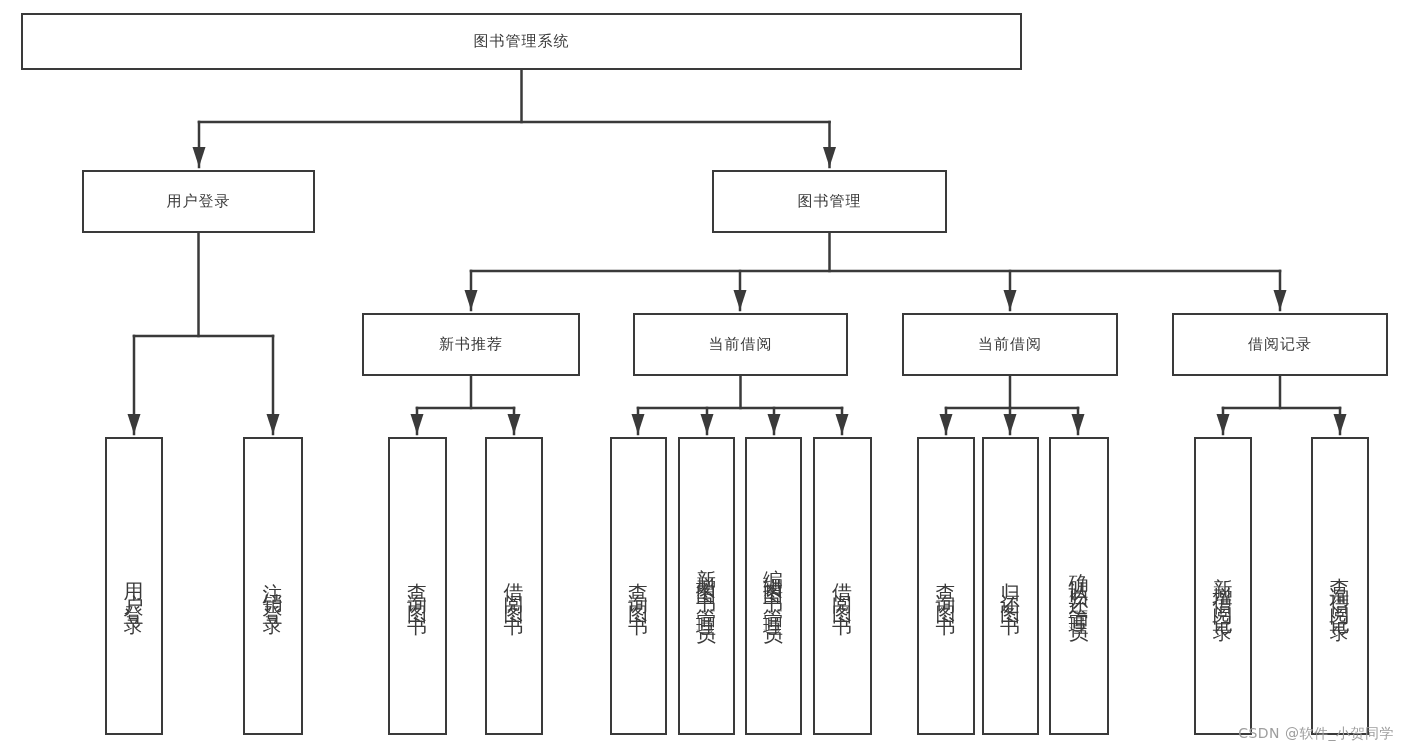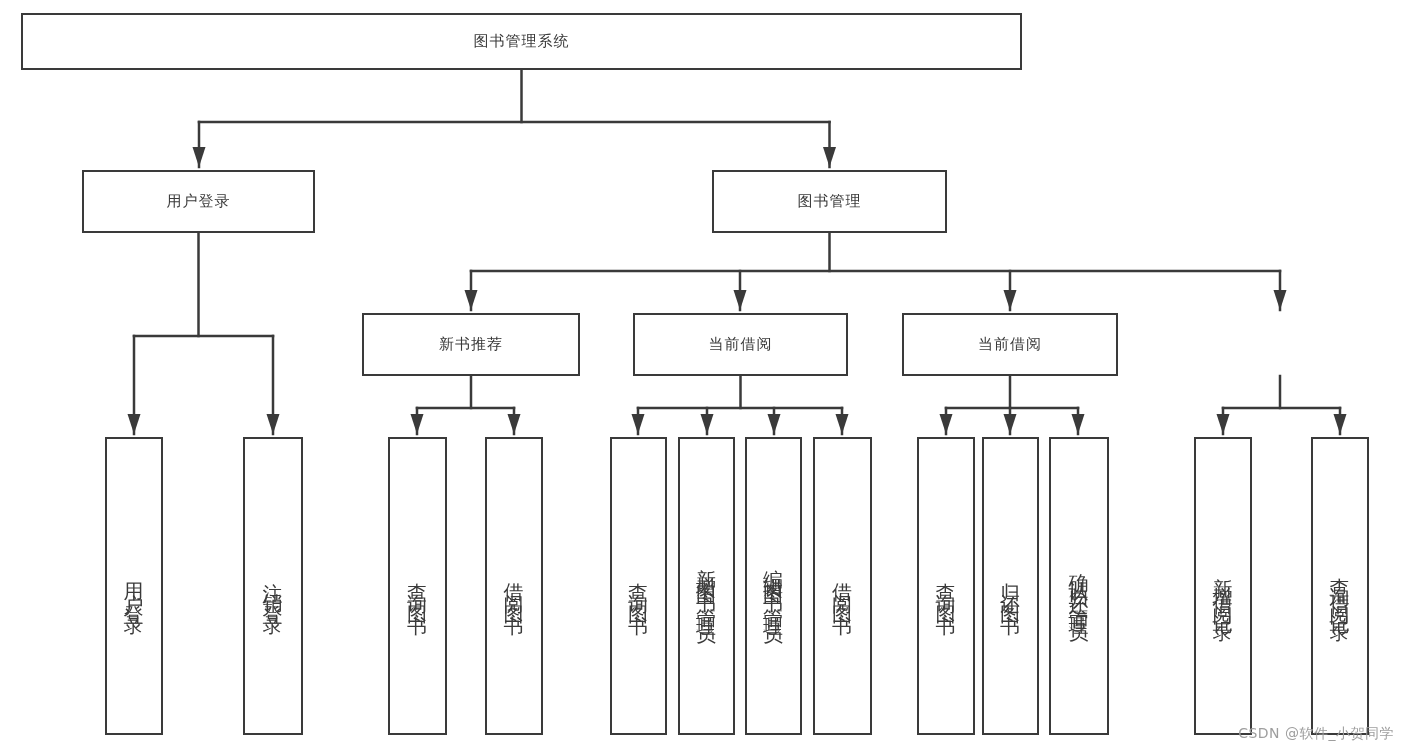--- a/index.html
+++ b/index.html
@@ -142,20 +142,21 @@
   </svg>
 
   <div class="box n-root">图书管理系统</div>
 
   <div class="box n-l2-0">用户登录</div>
   <div class="box n-l2-1">图书管理</div>
 
   <div class="box n-l3-0">新书推荐</div>
   <div class="box n-l3-1">当前借阅</div>
   <div class="box n-l3-2">当前借阅</div>
+  <div class="box n-l3-3">借阅记录</div>
 
   <div class="box leaf n-leaf-0">用户登录</div>
   <div class="box leaf n-leaf-1">注销登录</div>
   <div class="box leaf n-leaf-2">查询图书</div>
   <div class="box leaf n-leaf-3">借阅图书</div>
   <div class="box leaf n-leaf-4">查询图书</div>
   <div class="box leaf n-leaf-5">新增图书（管理员）</div>
   <div class="box leaf n-leaf-6">编辑图书（管理员）</div>
   <div class="box leaf n-leaf-7">借阅图书</div>
   <div class="box leaf n-leaf-8">查询图书</div>

